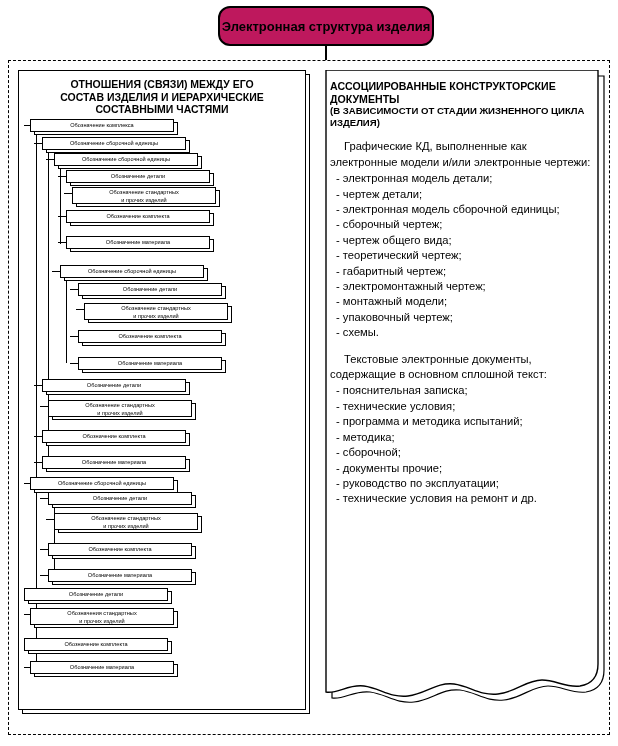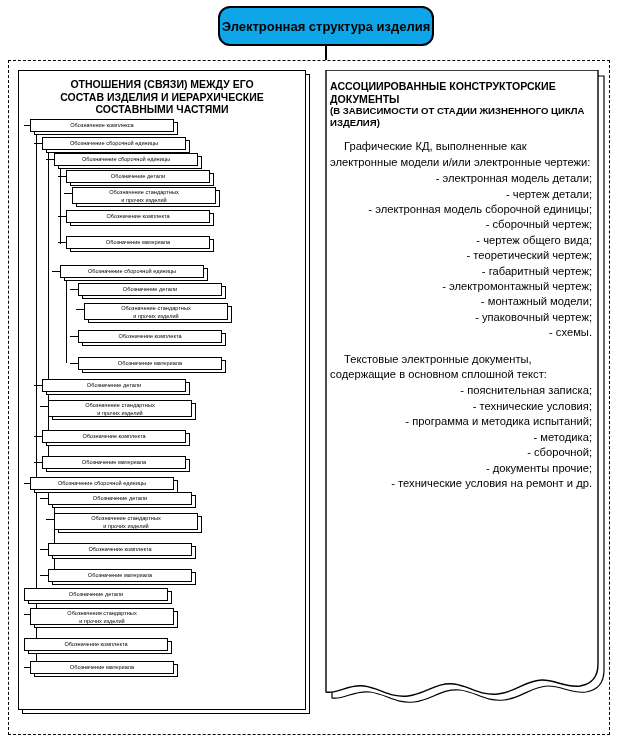--- a/index.html
+++ b/index.html
@@ -12,21 +12,21 @@
     overflow:hidden;
   }
   
   #title-box{
     position:absolute;
     left:218px;top:6px;width:216px;height:40px;
     border:2px solid #000;border-radius:12px;
     display:flex;align-items:center;justify-content:center;
     text-align:center;
     font-weight:bold;font-size:13px;line-height:15px;
-    background:#0ea5e9;
+    background:#be185d;
     box-sizing:border-box;
   }
   
   #title-connector{
     position:absolute;left:325px;top:46px;width:2px;height:14px;background:#000;
   }
   
   #outer-frame{
     position:absolute;left:8px;top:60px;width:602px;height:675px;
     border:1px dashed #000;
@@ -86,21 +86,21 @@
   #right-content{
     position:absolute;left:330px;top:80px;width:262px;height:612px;
     font-size:11.2px;line-height:15.4px;
   }
   #right-header{
     font-weight:bold;text-align:left;font-size:10.6px;line-height:12.6px;
     margin-bottom:5px;
   }
   #right-header .sub{font-weight:bold;font-size:9.6px;line-height:11.6px;}
   .para{text-indent:14px;margin:11px 0 1px 0;}
-  .li{margin:0 0 0 6px;text-align:right;}
+  .li{margin:0 0 0 6px;}
 </style>
 </head>
 <body>
 
 <div id="title-box">
   <span>Электронная структура изделия</span>
 </div>
 <div id="title-connector"></div>
 
 <div id="outer-frame"></div>
@@ -229,15 +229,16 @@
       <div class="li">- схемы.</div>
     </div>
   <p class="para">Текстовые электронные документы, содержащие в основном сплошной текст:</p>
   <div id="text-list">
       <div class="li">- пояснительная записка;</div>
       <div class="li">- технические условия;</div>
       <div class="li">- программа и методика испытаний;</div>
       <div class="li">- методика;</div>
       <div class="li">- сборочной;</div>
       <div class="li">- документы прочие;</div>
+      <div class="li">- руководство по эксплуатации;</div>
       <div class="li">- технические условия на ремонт и др.</div>
     </div>
 </div>
 
 </body></html>

